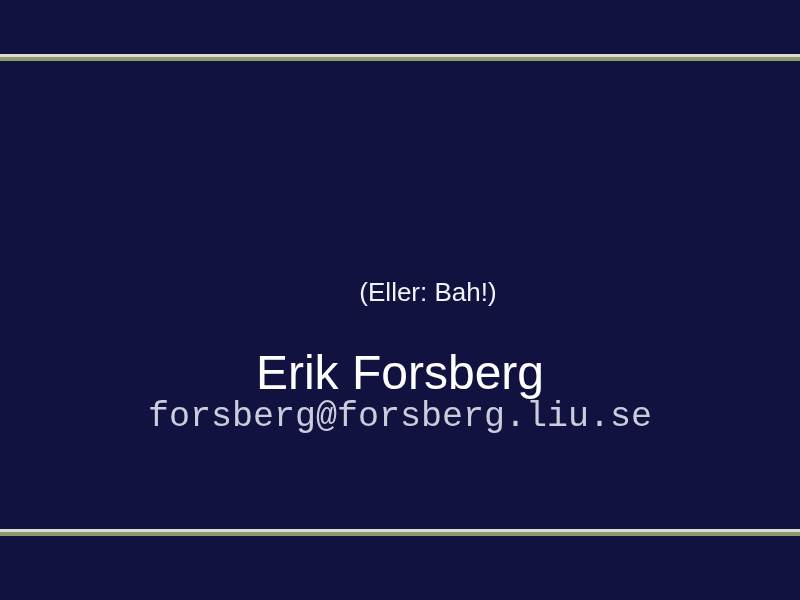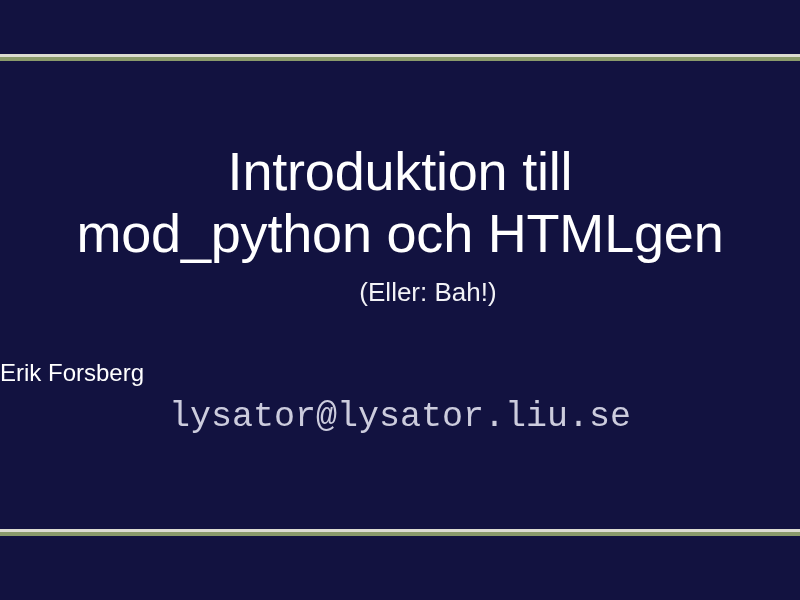--- a/index.html
+++ b/index.html
@@ -77,24 +77,24 @@
     white-space: nowrap;
     margin-left: 28px;
   }
 
   
   #author-name {
     position: absolute;
     left: 0;
     top: 352px;
     width: 800px;
-    text-align: left;
+    text-align: center;
     color: #ffffff;
     font-family: "Liberation Sans", sans-serif;
-    font-size: 24px;
+    font-size: 48px;
     font-weight: normal;
     line-height: 42px;
     white-space: nowrap;
   }
 
   #author-email {
     position: absolute;
     left: 0;
     top: 396px;
     width: 800px;
@@ -111,29 +111,25 @@
 </head>
 <body>
 
 <div id="slide">
 
   <div class="rule" id="rule-top">
     <span class="rule-light"></span>
     <span class="rule-green"></span>
   </div>
 
-  <div id="title-block">
-    <span class="title-line">Introduktion till</span>
-    <span class="title-line">mod_python och HTMLgen</span>
-  </div>
 
   <div id="subtitle">(Eller: Bah!)</div>
 
   <div id="author-name">Erik Forsberg</div>
 
-  <div id="author-email">lysator@lysator.liu.se</div>
+  <div id="author-email">forsberg@forsberg.liu.se</div>
 
   <div class="rule" id="rule-bottom">
     <span class="rule-light"></span>
     <span class="rule-green"></span>
   </div>
 
 </div>
 
 </body></html>

